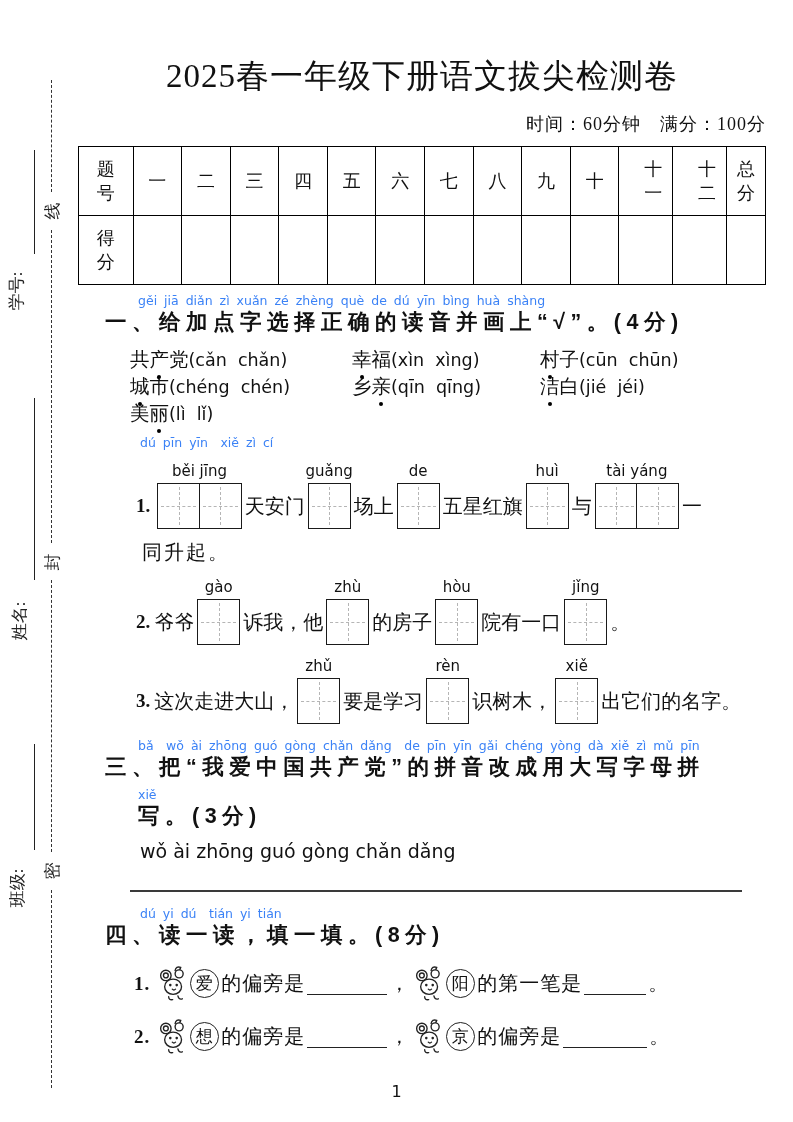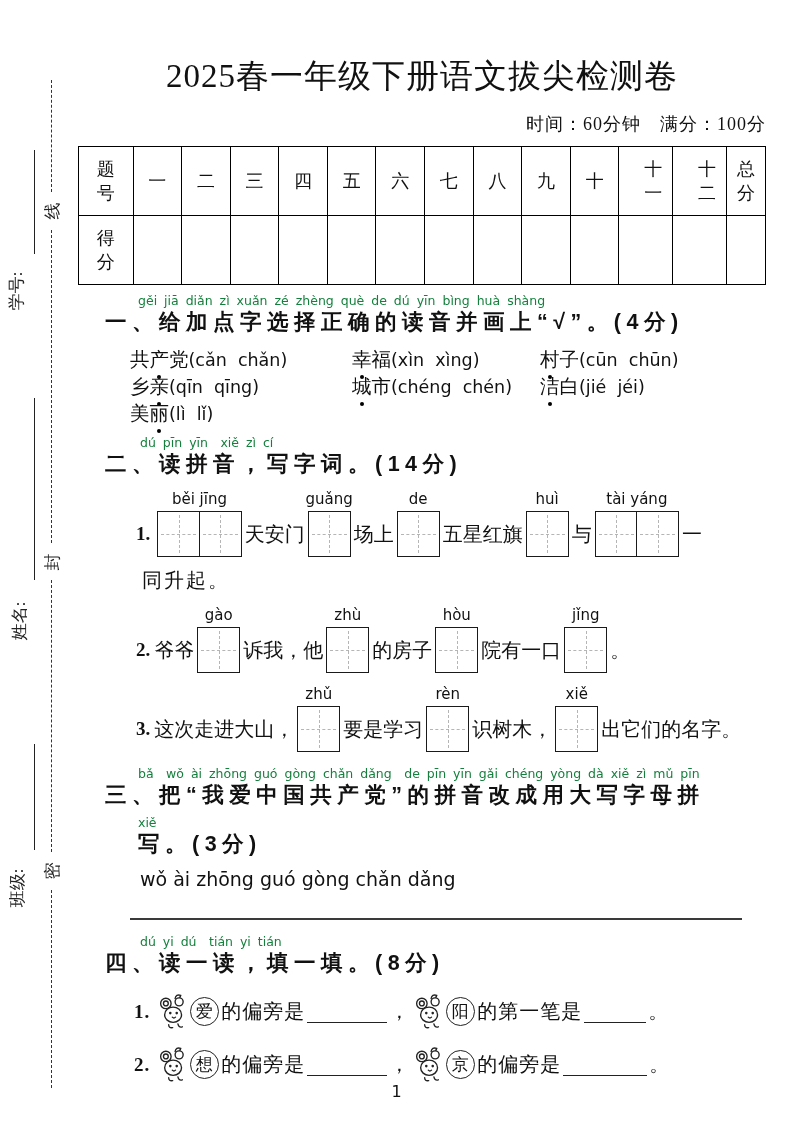--- a/index.html
+++ b/index.html
@@ -19,21 +19,21 @@
   .title1{font-size:33px;font-weight:normal;text-align:center;padding-top:52px;line-height:48px;letter-spacing:1px;}
   .title2{font-size:35px;font-weight:bold;text-align:center;margin-top:4px;line-height:44px;}
   .info{font-size:18px;text-align:right;margin-top:12px;letter-spacing:1px;}
 
   table.score{border-collapse:collapse;width:100%;margin-top:10px;}
   table.score td{border:1.5px solid #000;height:35px;text-align:center;font-size:18px;padding:10px;}
   table.score td.c0{width:60px;}
   table.score td.cn1{width:44px;}
   table.score td.cw{width:58px;text-align:right;}
 
-  .pinyin-line{font-family:"DejaVu Sans",sans-serif;font-size:12.5px;color:#15803d;
+  .pinyin-line{font-family:"DejaVu Sans",sans-serif;font-size:12.5px;color:#3b82f6;
                white-space:pre;word-spacing:3px;line-height:15px;}
   .qtitle{font-family:"Liberation Sans","DejaVu Sans",sans-serif;font-weight:bold;
           font-size:21.5px;letter-spacing:5.5px;line-height:28px;margin-left:27px;}.ml56{margin-left:56px}
   .ml58{margin-left:58px}.ml60{margin-left:60px}.ml62{margin-left:62px}.ml64{margin-left:64px}.mt8{margin-top:8px}.mt14{margin-top:14px}
 
   
   .q1grid{display:grid;grid-template-columns:222px 188px 1fr;
           margin:10px 0 0 52px;font-size:19.5px;}
   .opt-pinyin{font-family:"DejaVu Sans",sans-serif;font-size:17.5px;white-space:pre;}
   .dotted{position:relative;display:inline-block;}
@@ -127,28 +127,27 @@
       </tr>
     </tbody>
       </table>
 
     <div class="pinyin-line ml60 mt8">gěi jiā diǎn zì xuǎn zé zhèng què de dú yīn bìng huà shàng</div>
     <div class="qtitle">一、给加点字选择正确的读音并画上“√”。(4分)</div>
     <div class="q1grid">
       <div class="opt"><span>共</span><span class="dotted">产</span><span>党</span><span class="opt-pinyin">(cǎn  chǎn)</span></div>
       <div class="opt"><span></span><span class="dotted">幸</span><span>福</span><span class="opt-pinyin">(xìn  xìng)</span></div>
       <div class="opt"><span></span><span class="dotted">村</span><span>子</span><span class="opt-pinyin">(cūn  chūn)</span></div>
+      <div class="opt"><span></span><span class="dotted">城</span><span>市</span><span class="opt-pinyin">(chéng  chén)</span></div>
       <div class="opt"><span>乡</span><span class="dotted">亲</span><span></span><span class="opt-pinyin">(qīn  qīng)</span></div>
-      <div class="opt"><span></span><span class="dotted">城</span><span>市</span><span class="opt-pinyin">(chéng  chén)</span></div>
       <div class="opt"><span></span><span class="dotted">洁</span><span>白</span><span class="opt-pinyin">(jié  jéi)</span></div>
       <div class="opt"><span>美</span><span class="dotted">丽</span><span></span><span class="opt-pinyin">(lì  lǐ)</span></div>
     </div>
 
     <div class="pinyin-line ml62 mt8">dú pīn yīn　xiě zì cí</div>
-    <div class="qtitle">二、读拼音，写字词。(14分)</div>
 
     <div class="qrow ml58">
       <span class="qnum">1.</span>
       <span class="tg">
           <span class="tg-py">běi jīng</span>
           <span class="cell"></span>
           <span class="cell"></span>
         </span>
       <span>天安门</span>
       <span class="tg">

